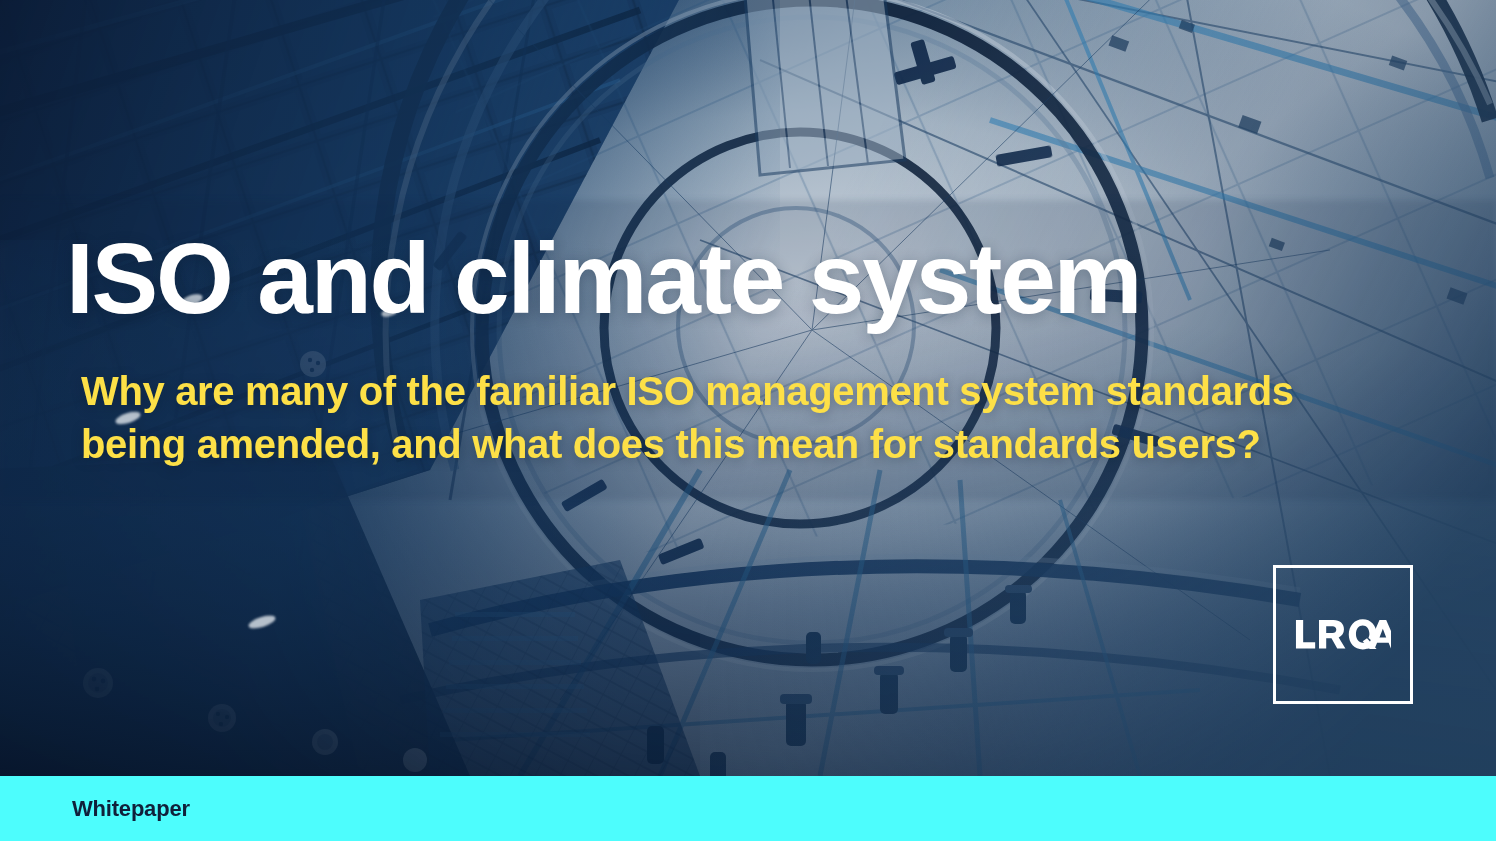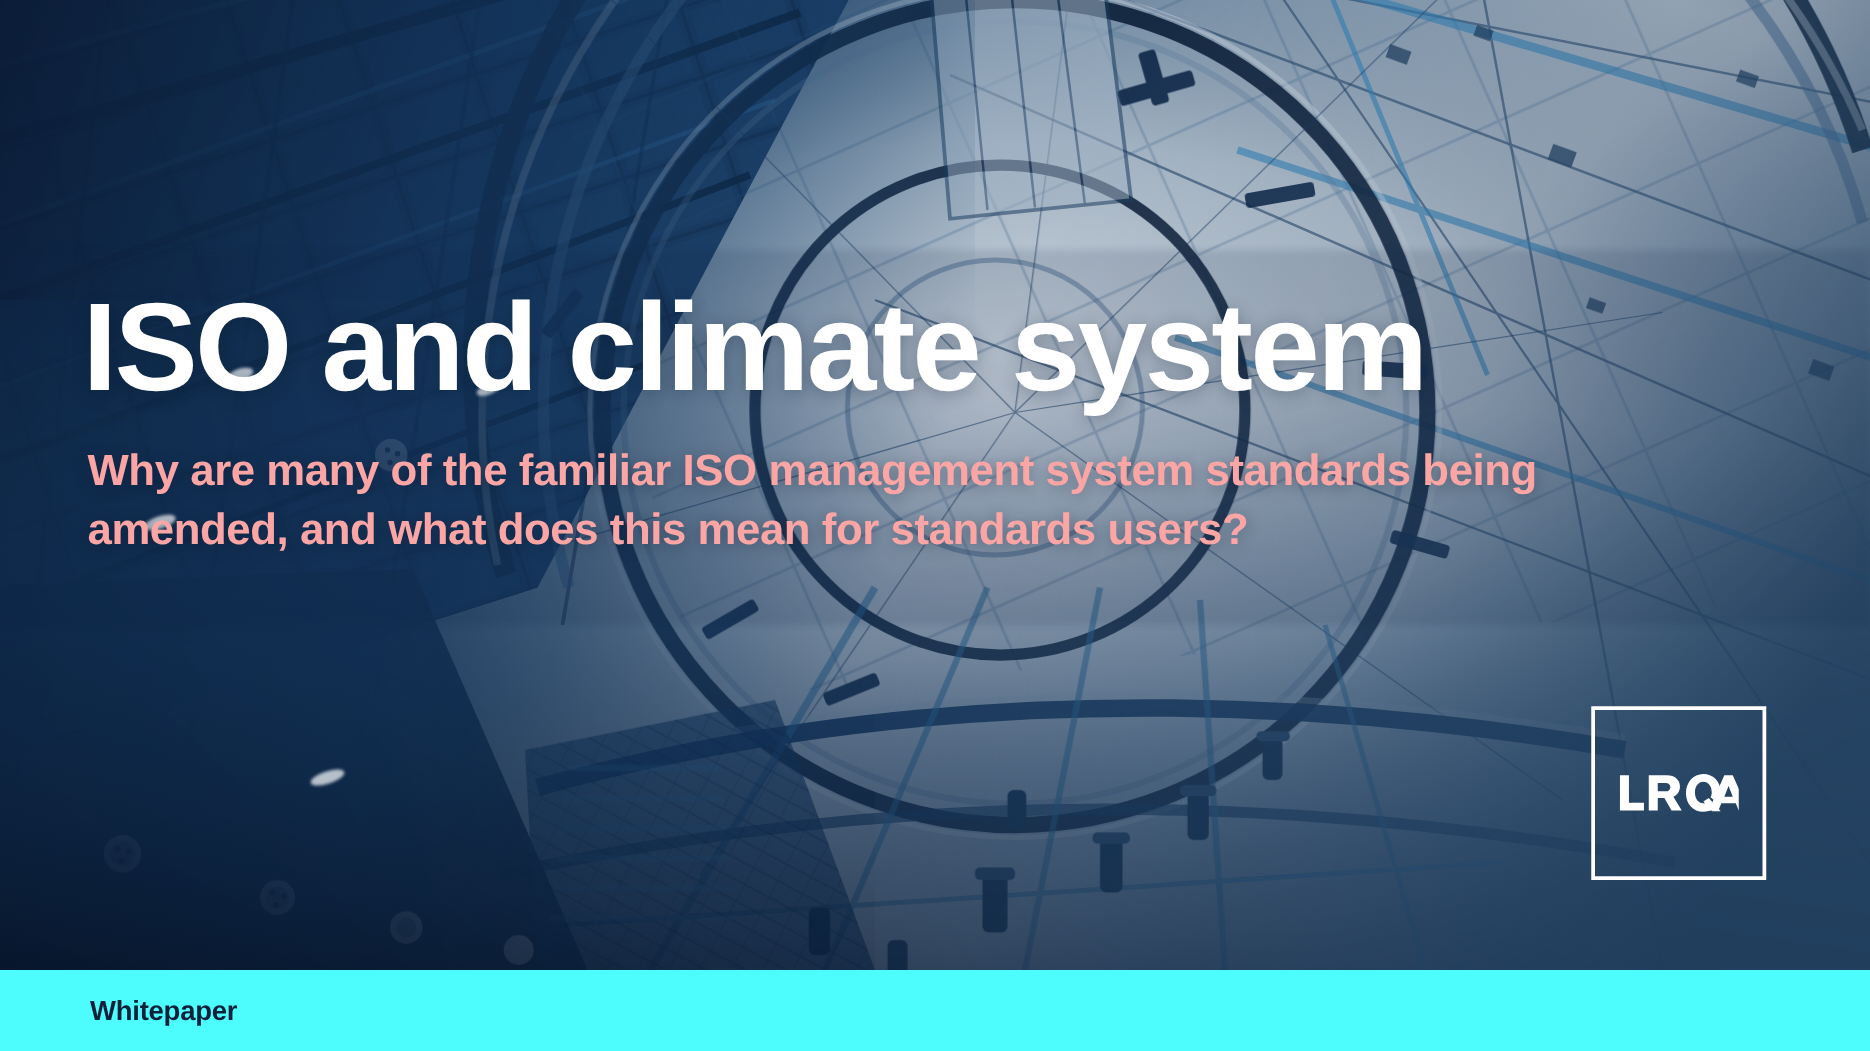--- a/index.html
+++ b/index.html
@@ -38,24 +38,24 @@
     margin:0;
     color:#ffffff;
     font-size:100px;
     line-height:1.0;
     font-weight:700;
     letter-spacing:-2.2px;
     white-space:nowrap;
     text-shadow:0 2px 14px rgba(10,25,45,.30);
   }
   .subtitle{
-    margin:4px;
+    margin:15px;
     padding-top:22px;
-    color:#fca5a5;
-    font-size:35px;
+    color:#fde047;
+    font-size:40px;
     line-height:1.33;
     font-weight:700;
     letter-spacing:-0.35px;
     max-width:1215px;
     text-shadow:0 2px 12px rgba(10,25,45,.35);
   }
 
   
   .logo-box{
     position:absolute;

